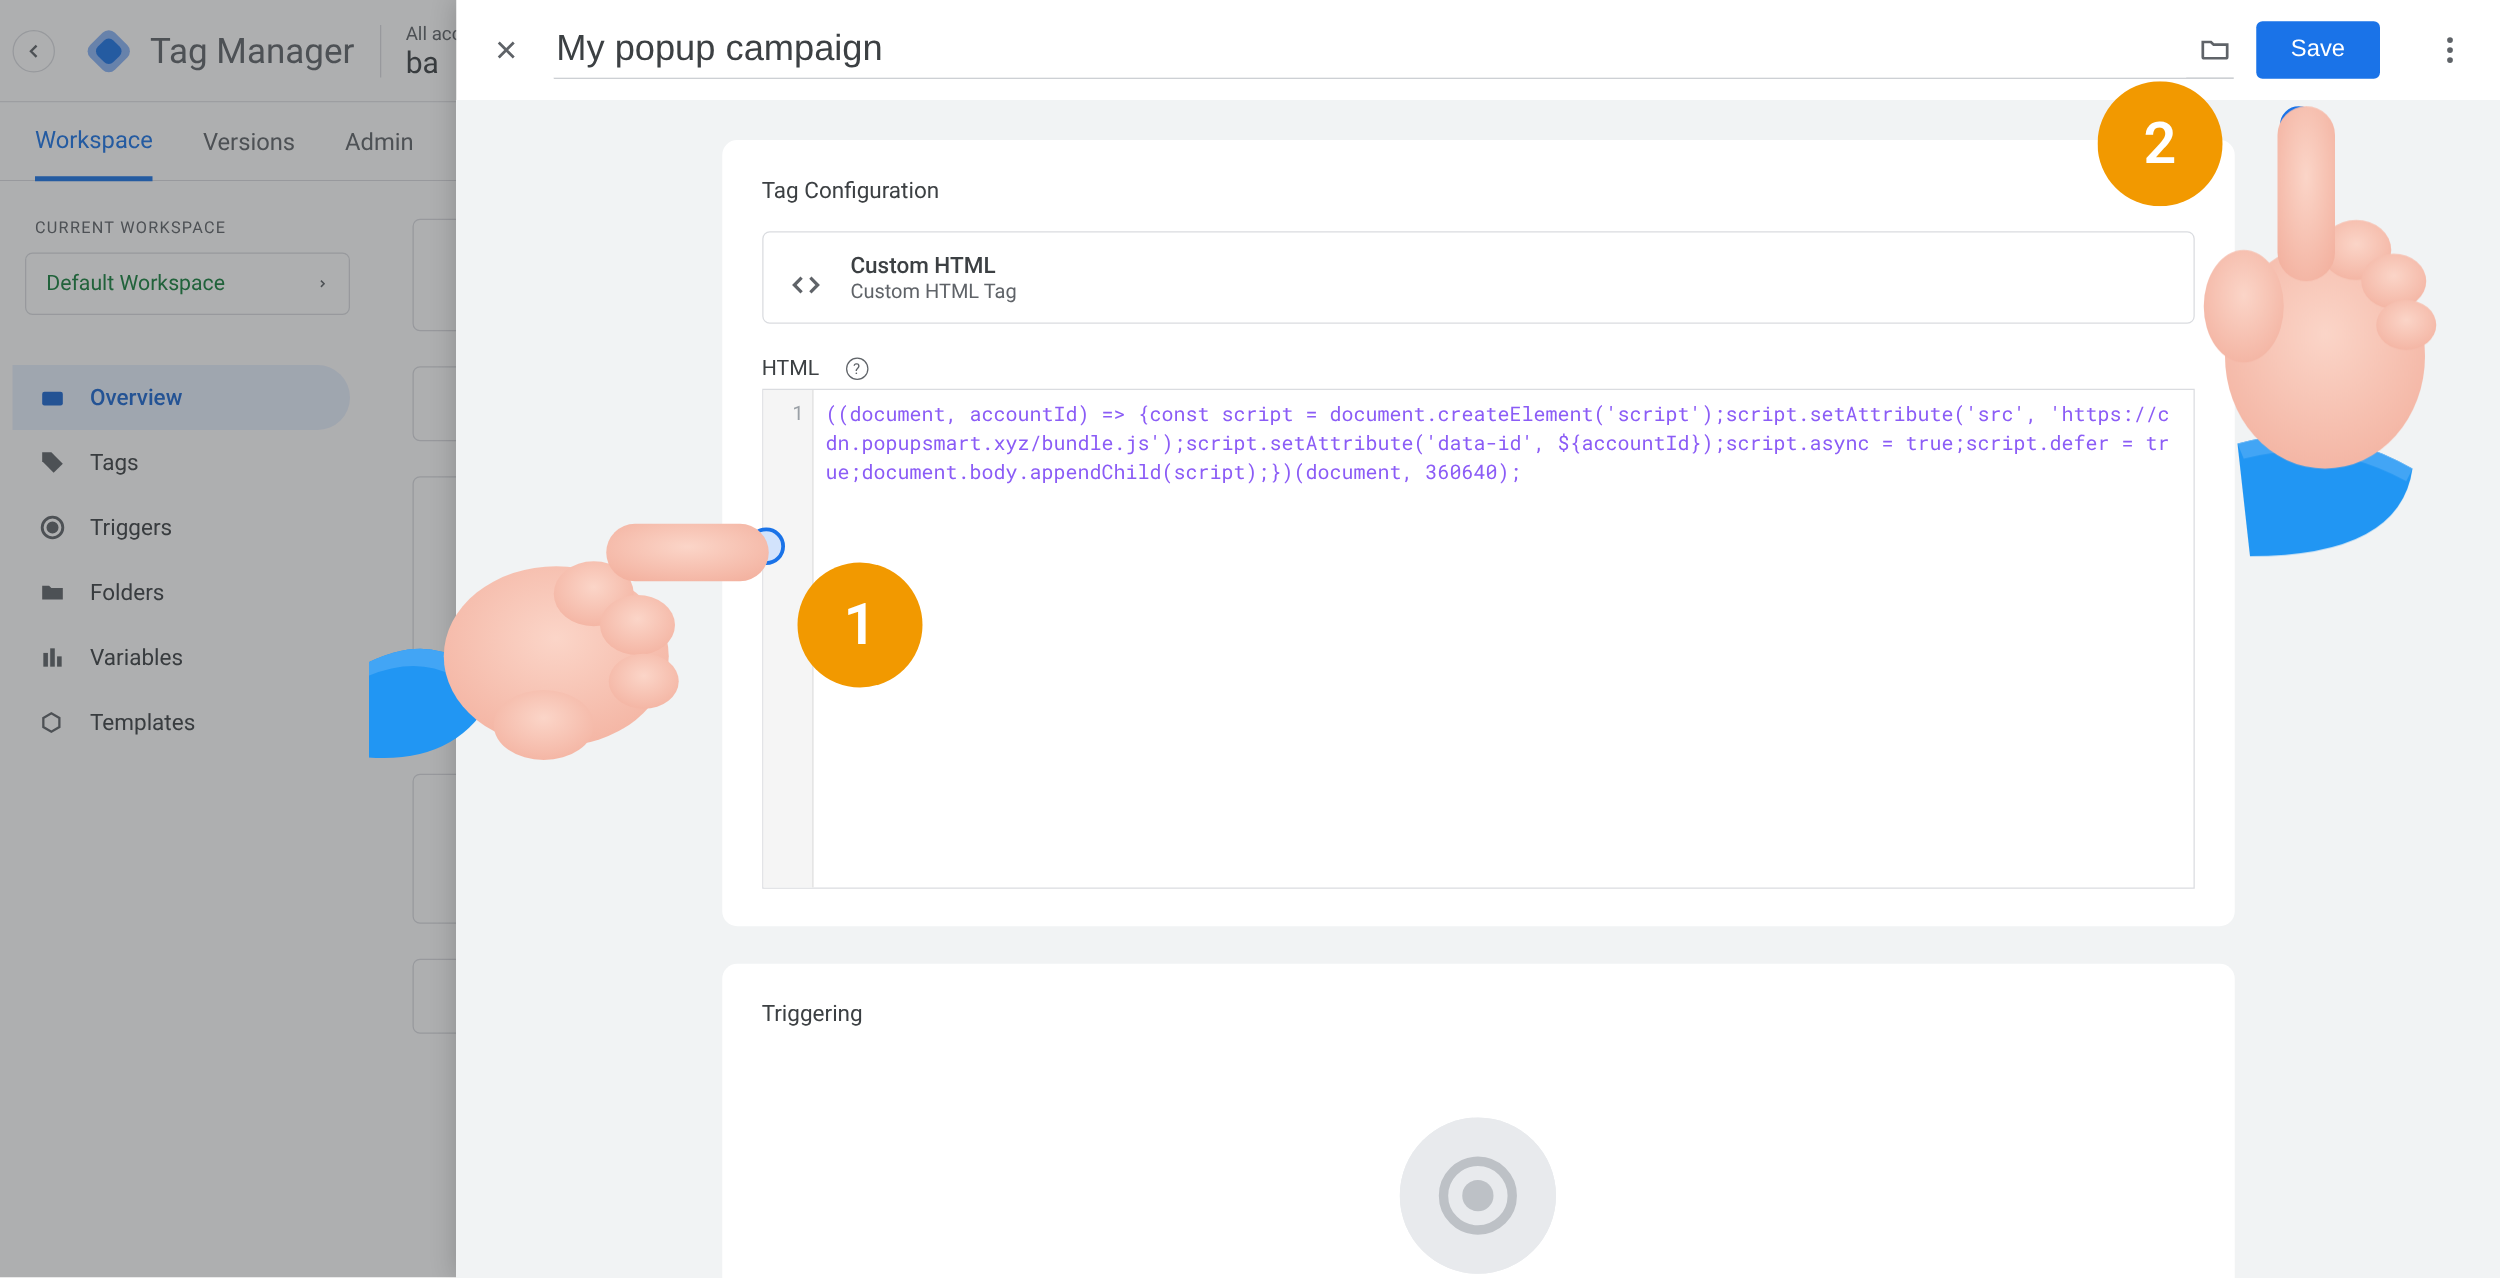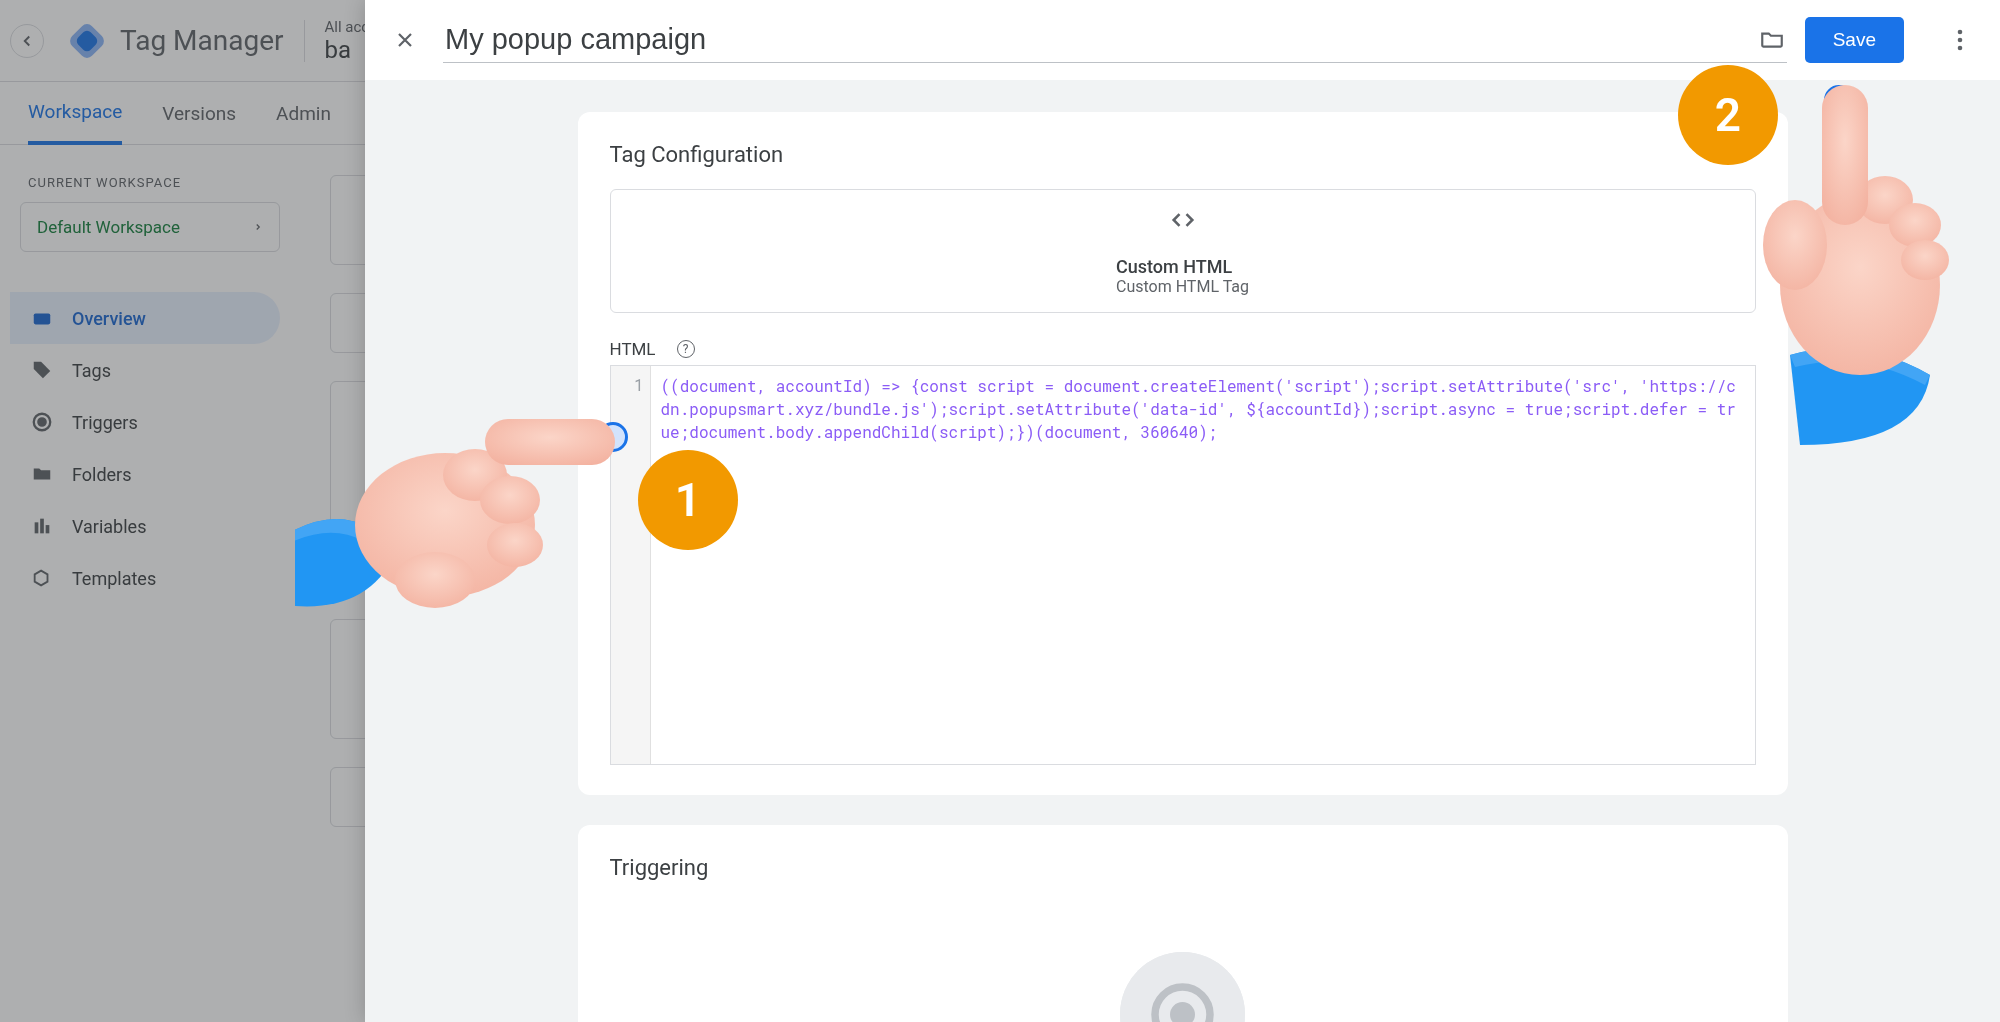--- a/index.html
+++ b/index.html
@@ -34,23 +34,23 @@
 .panel { position:absolute; left: 365px; top:0; right:0; bottom:0; background:#fff; display:flex; flex-direction:column; box-shadow: 0 0 20px rgba(0,0,0,0.2); border-radius: 0; }
 .panel-header { height: 80px; display:flex; align-items:center; padding: 15px 20px; gap: 18px; }
 .close-btn { width:40px; height:40px; border-radius:50%; display:flex; align-items:center; justify-content:center; color:#5f6368; font-size:26px; cursor:pointer;}
 .panel-title-wrap { flex:1; display:flex; align-items:center; gap:14px; border-bottom: 1px solid #bdc1c6;}
 .panel-title-input { font-size: 29px; color:#3c4043; border:none; outline:none; width:100%; padding: 6px 2px;}
 .folder-icon { color:#5f6368; width:28px; height:28px; margin-left: -4px;}
 .save-btn { background:#1a73e8; color:#fff; border:none; border-radius:5px; padding: 12px 28px; font-size:19px; font-weight:500; cursor:pointer; margin-left: auto; }
 .more-btn { width:40px; height:40px; display:flex; align-items:center; justify-content:center; color:#5f6368; margin-left:18px; cursor:pointer;}
 .panel-body { flex:1; background:#f1f3f4; overflow:auto; padding: 32px 0;}
 .card { background:#fff; width: 1210px; margin: 0 auto 30px; border-radius: 12px; padding: 30px 32px; }
-.card-title { font-size: 22px; color:#3c4043; font-weight:400; margin-bottom: 22px;}
+.card-title { font-size: 18px; color:#3c4043; font-weight:400; margin-bottom: 22px;}
 .field-label { font-size:15px; color:#5f6368; margin-bottom: 10px; display:flex; align-items:center; gap:8px;}
-.tag-type-box { border:1px solid #dadce0; border-radius:6px; padding: 16px 20px; display:flex; align-items:center; gap:22px; margin-bottom: 26px; flex-direction: column;}
+.tag-type-box { border:1px solid #dadce0; border-radius:6px; padding: 16px 20px; display:flex; align-items:flex-end; gap:22px; margin-bottom: 26px;}
 .tt-icon { color:#5f6368; font-size:22px; }
 .tt-name { font-size:18px; color:#3c4043; font-weight:500;}
 .tt-sub { font-size:16px; color:#5f6368;}
 .html-label { display:flex; align-items:center; gap:21px; font-size:17px; color:#3c4043; margin-bottom:6px;}
 .help-icon { width:18px; height:18px; border:1.5px solid #5f6368; border-radius:50%; font-size:12px; color:#5f6368; display:flex; align-items:center; justify-content:center;}
 .code-editor { border:1px solid #dadce0; display:flex; height: 400px; font-family: 'Roboto Mono', Menlo, Consolas, monospace; font-size:16px;}
 .gutter { width:40px; background:#f5f5f5; border-right:1px solid #e0e0e0; text-align:right; padding: 8px 6px; color:#9aa0a6;}
 .code-area { flex:1; padding: 8px 10px; color:#8b5cf6; white-space: pre-wrap; word-break: break-all; line-height: 1.45;}
 .trigger-placeholder { display:flex; justify-content:center; padding: 50px 0 20px;}
 .trigger-circle { width:125px; height:125px; background:#e8eaed; border-radius:50%;}

